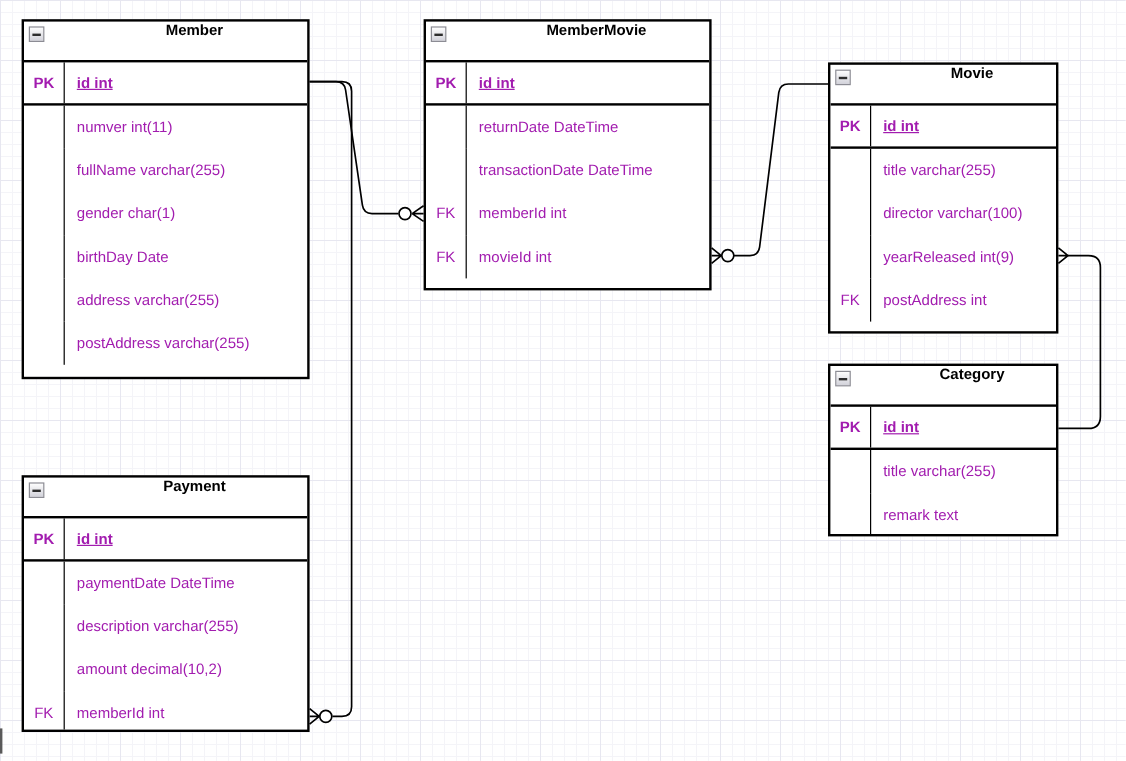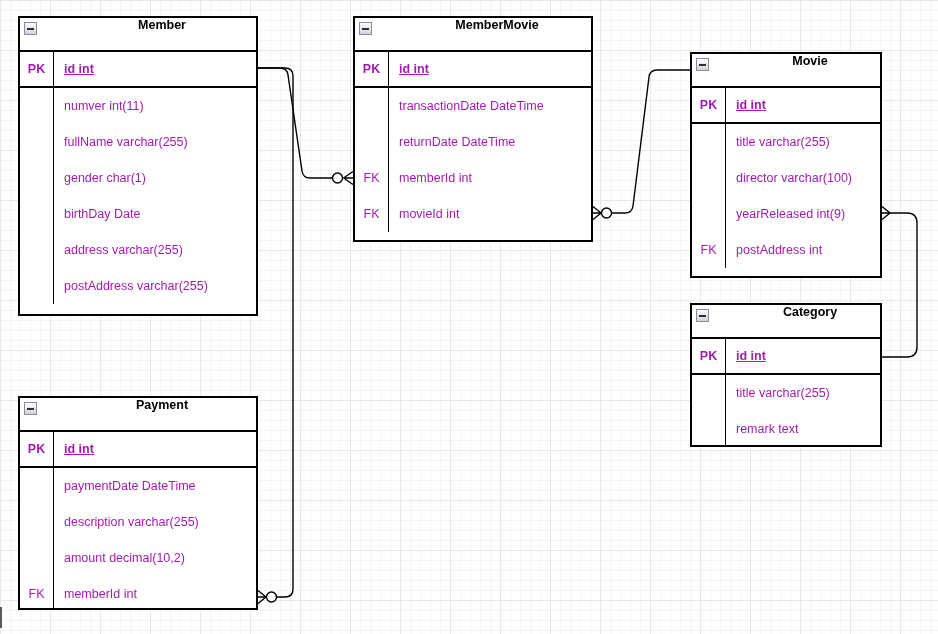--- a/index.html
+++ b/index.html
@@ -146,25 +146,25 @@
           <span class="minus"></span>
         </span>
       <span>MemberMovie</span>
     </div>
     <div class="trow pk-row">
       <div class="key">PK</div>
       <div class="field">id int</div>
     </div>
     <div class="trow">
       <div class="key"></div>
+      <div class="field">returnDate DateTime</div>
+    </div>
+    <div class="trow">
+      <div class="key"></div>
       <div class="field">transactionDate DateTime</div>
-    </div>
-    <div class="trow">
-      <div class="key"></div>
-      <div class="field">returnDate DateTime</div>
     </div>
     <div class="trow">
       <div class="key">FK</div>
       <div class="field">memberId int</div>
     </div>
     <div class="trow">
       <div class="key">FK</div>
       <div class="field">movieId int</div>
     </div>
   </div>

